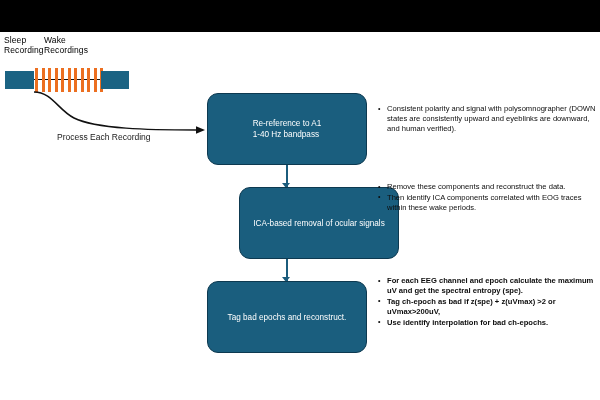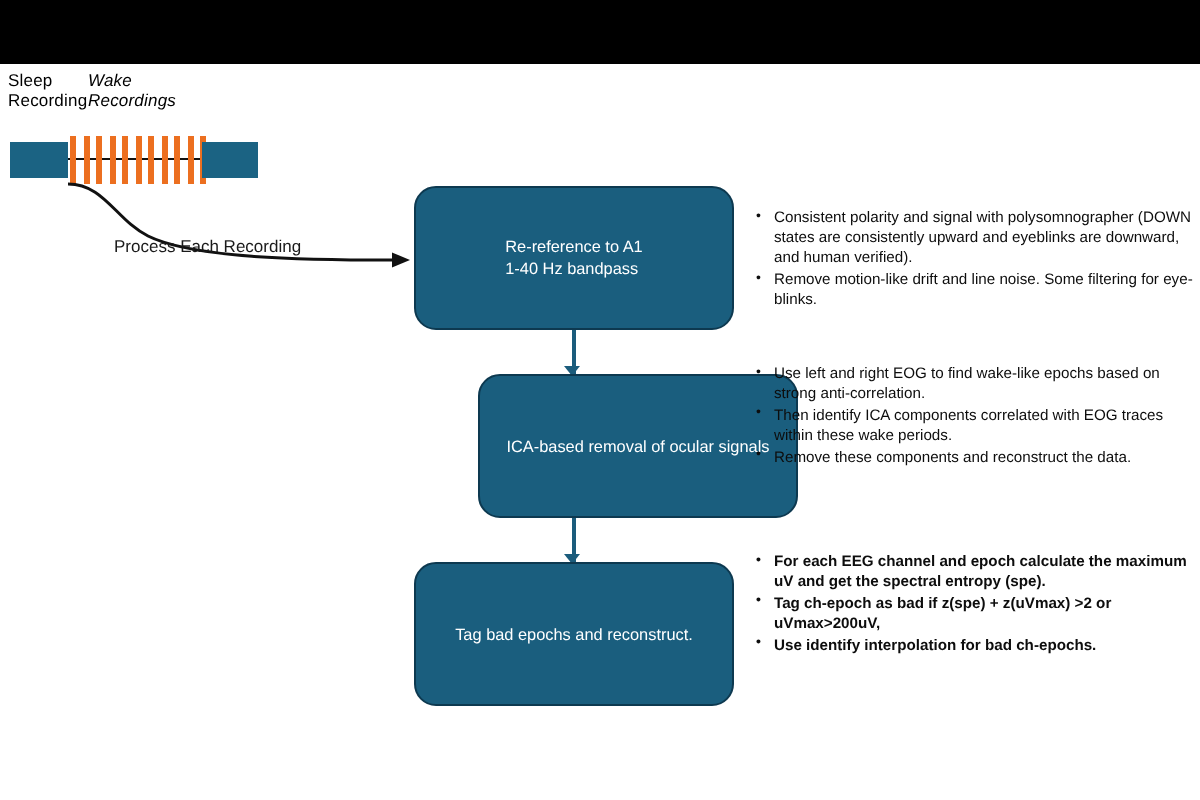--- a/index.html
+++ b/index.html
@@ -32,21 +32,21 @@
   
   .tl-label {
     position: absolute;
     font-size: 8.5px;
     line-height: 10px;
     color: #000000;
     letter-spacing: 0.1px;
     white-space: pre-line;
   }
   #lbl-sleep { left: 4px; top: 3px; width: 44px; }
-  #lbl-wake  { left: 44px; top: 3px; width: 60px; font-style: italic; }
+  #lbl-wake  { left: 44px; top: 3px; width: 60px; }
 
   .tl-block {
     position: absolute;
     background: #1b6383;
   }
   #tl-block-left  { left: 5px;  top: 39px; width: 29px; height: 18px; }
   #tl-block-right { left: 101px; top: 39px; width: 28px; height: 18px; }
 
   .tl-bar {
     position: absolute;
@@ -69,21 +69,21 @@
     left: 0;
     top: 0;
     width: 230px;
     height: 110px;
     overflow: visible;
   }
 
   #lbl-process {
     position: absolute;
     left: 57px;
-    top: 86px;
+    top: 100px;
     font-size: 8.5px;
     color: #1a1a1a;
     white-space: nowrap;
     text-align: center;
   }
 
   
   .flow-box {
     position: absolute;
     left: 207px;
@@ -202,26 +202,24 @@
 
     <div class="flow-box" id="box-2">ICA-based removal of  ocular signals</div>
 
     <div class="connector" id="conn-2"></div>
     <div class="conn-head" id="head-2"></div>
 
     <div class="flow-box" id="box-3">Tag bad epochs and reconstruct.</div>
 
     <ul class="bullets" id="bullets-1">
         <li>Consistent polarity and signal with polysomnographer (DOWN states are consistently upward and eyeblinks are downward, and human verified).</li>
-        <li>Remove motion-like drift and line noise. Some filtering for eye-blinks.</li>
       </ul>
     <ul class="bullets" id="bullets-2">
-        <li>Use left and right EOG to find wake-like epochs based on strong anti-correlation.</li>
+        <li>Remove these components and reconstruct the data.</li>
         <li>Then identify ICA components correlated with EOG traces within these wake periods.</li>
-        <li>Remove these components and reconstruct the data.</li>
       </ul>
     <ul class="bullets" id="bullets-3">
         <li>For each EEG channel and epoch calculate the maximum uV and get the spectral entropy (spe).</li>
         <li>Tag ch-epoch as bad if z(spe) + z(uVmax) &gt;2 or uVmax&gt;200uV,</li>
         <li>Use identify interpolation for bad ch-epochs.</li>
       </ul>
 
   </div>
 </div>
 

